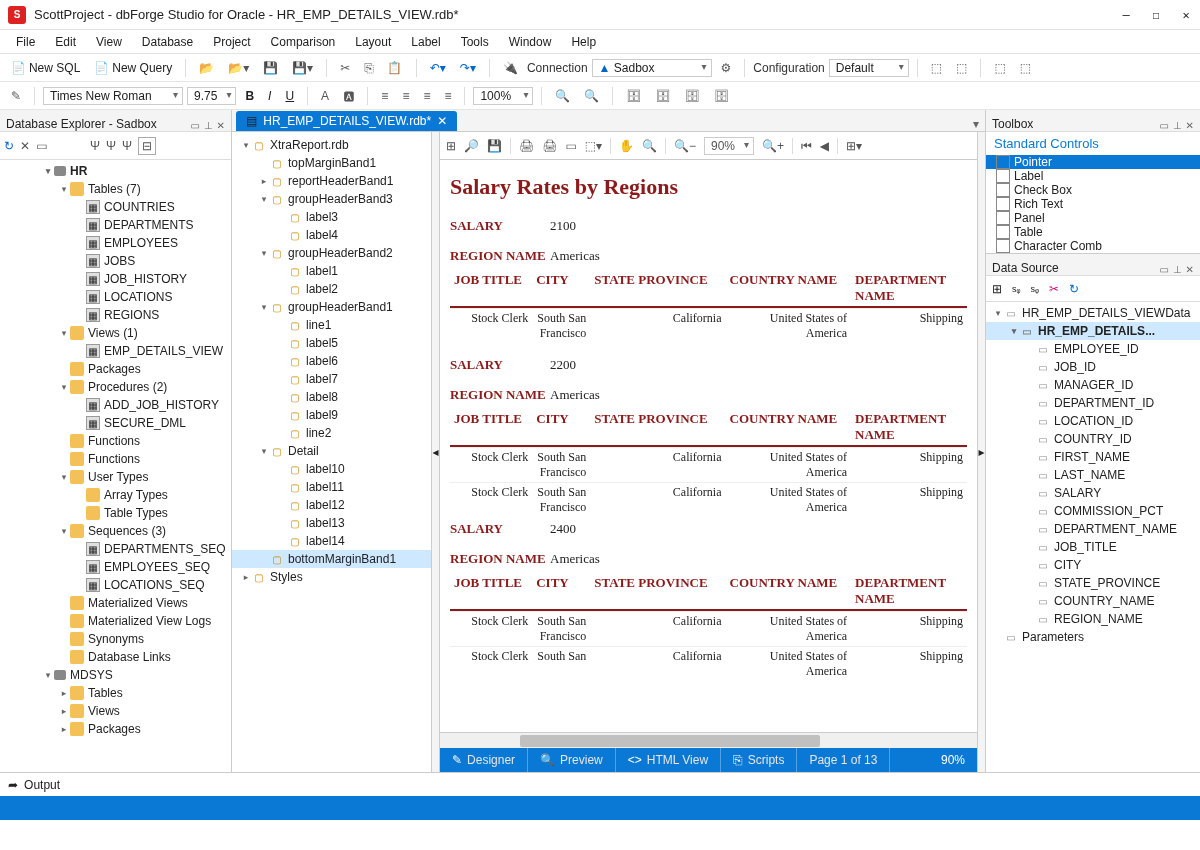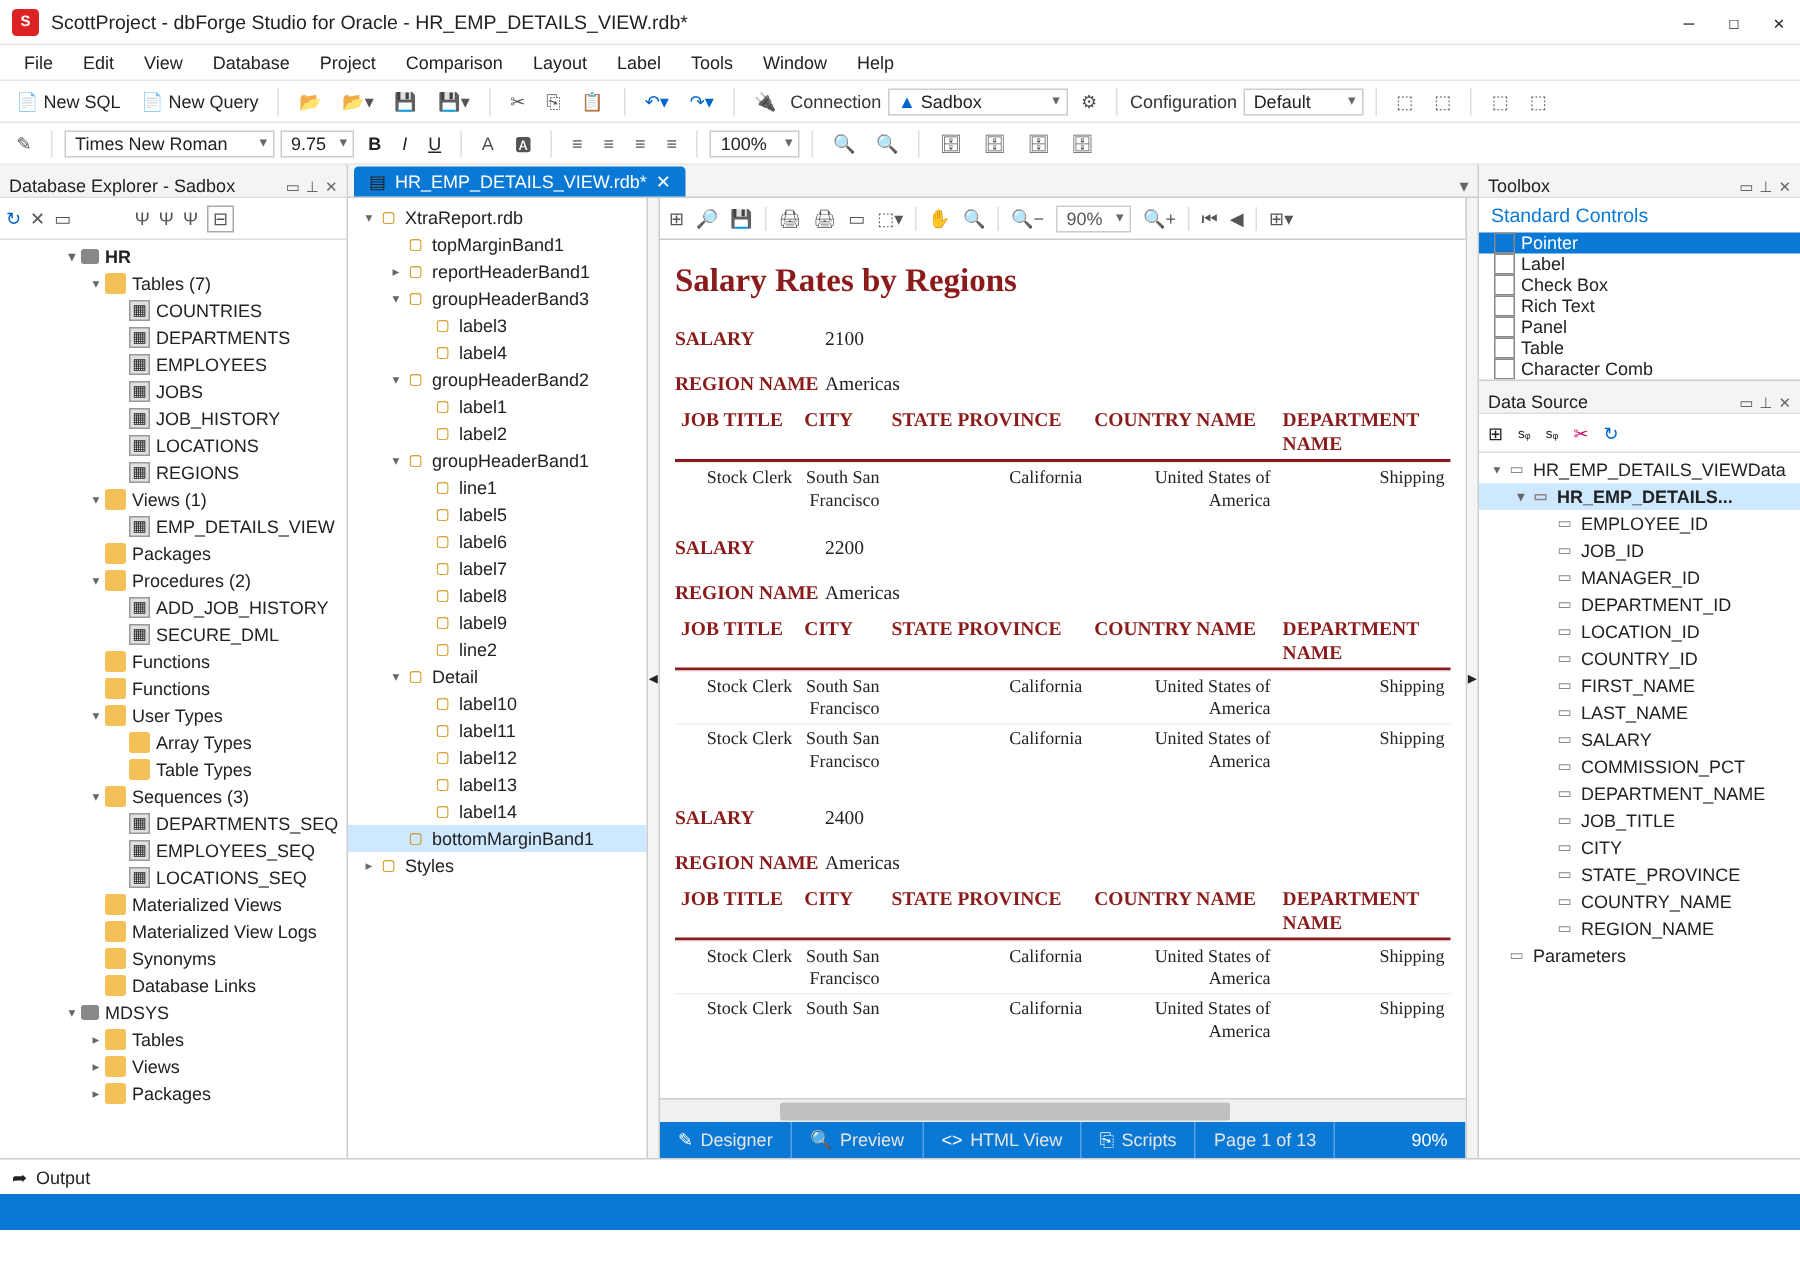--- a/index.html
+++ b/index.html
@@ -544,21 +544,21 @@
                 <div class="c4">United States of America</div>
                 <div class="c5">Shipping</div>
               </div>
               <div class="rpt-row">
                 <div class="c1">Stock Clerk</div>
                 <div class="c2">South San Francisco</div>
                 <div class="c3">California</div>
                 <div class="c4">United States of America</div>
                 <div class="c5">Shipping</div>
               </div>
-              <div style="margin-top: 20px;"><span class="grp-label">SALARY</span><span class="grp-val">2400</span></div>
+              <div style="margin-top: 4px;"><span class="grp-label">SALARY</span><span class="grp-val">2400</span></div>
               <div style="margin-top: 14px;"><span class="grp-label">REGION NAME</span><span class="grp-val">Americas</span></div>
               <div class="rpt-hdr">
                 <div class="c1">JOB TITLE</div>
                 <div class="c2">CITY</div>
                 <div class="c3">STATE PROVINCE</div>
                 <div class="c4">COUNTRY NAME</div>
                 <div class="c5">DEPARTMENT NAME</div>
               </div>
               <div class="rpt-row">
                 <div class="c1">Stock Clerk</div>

